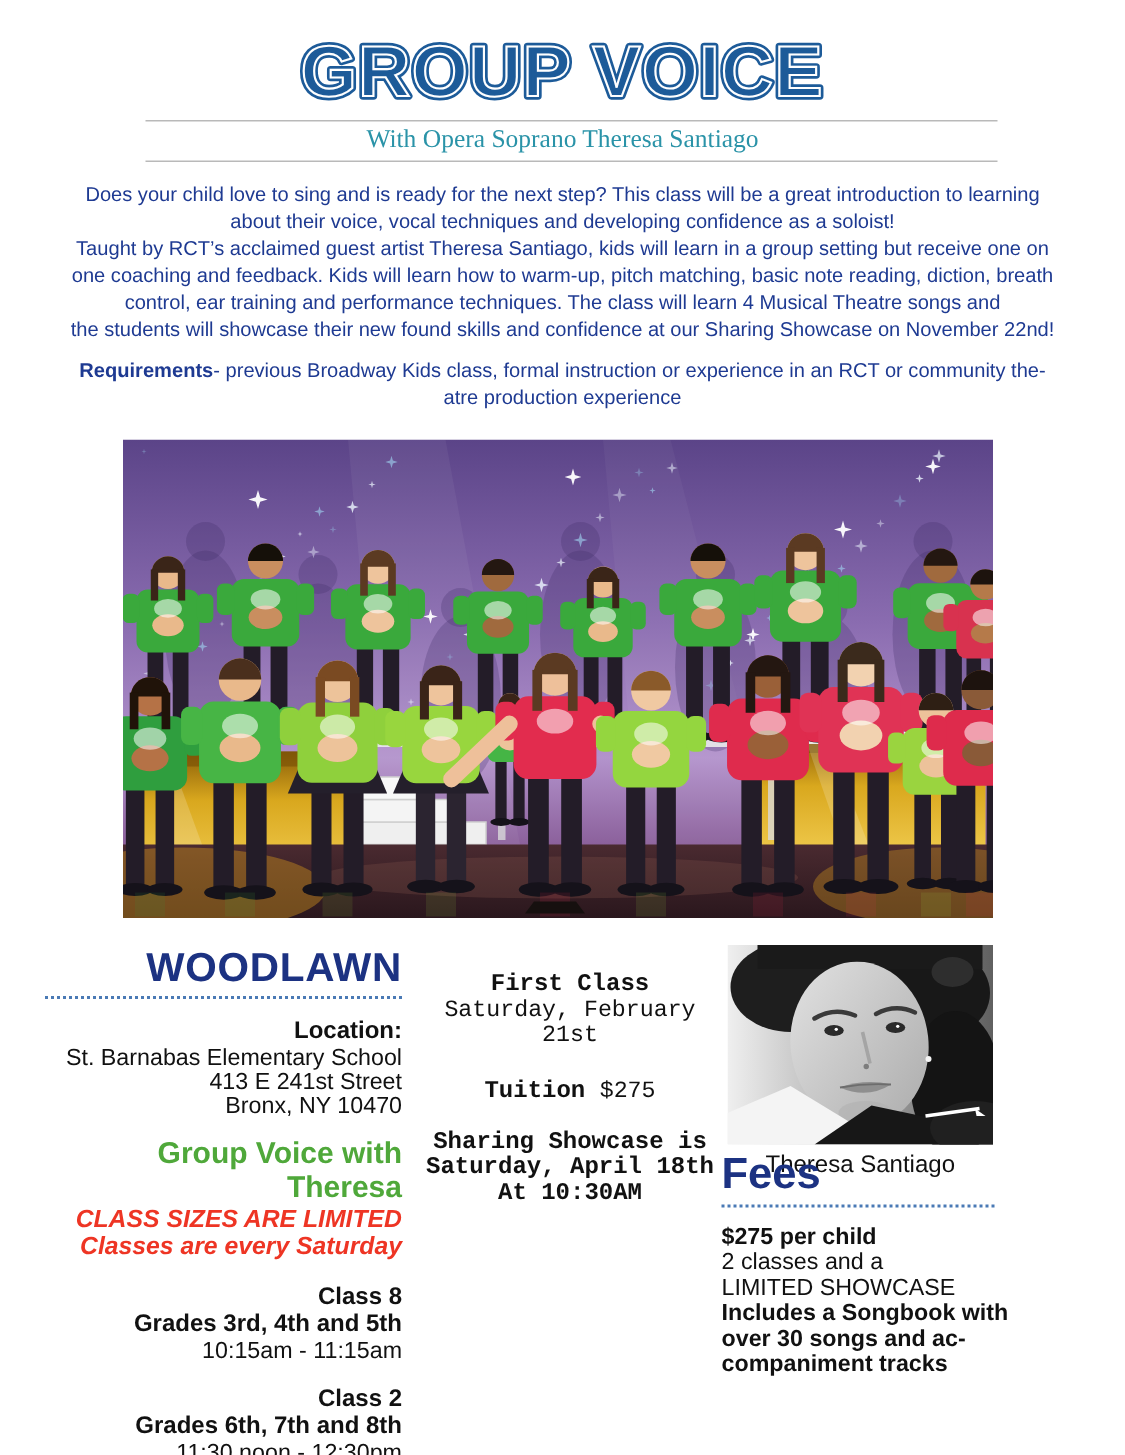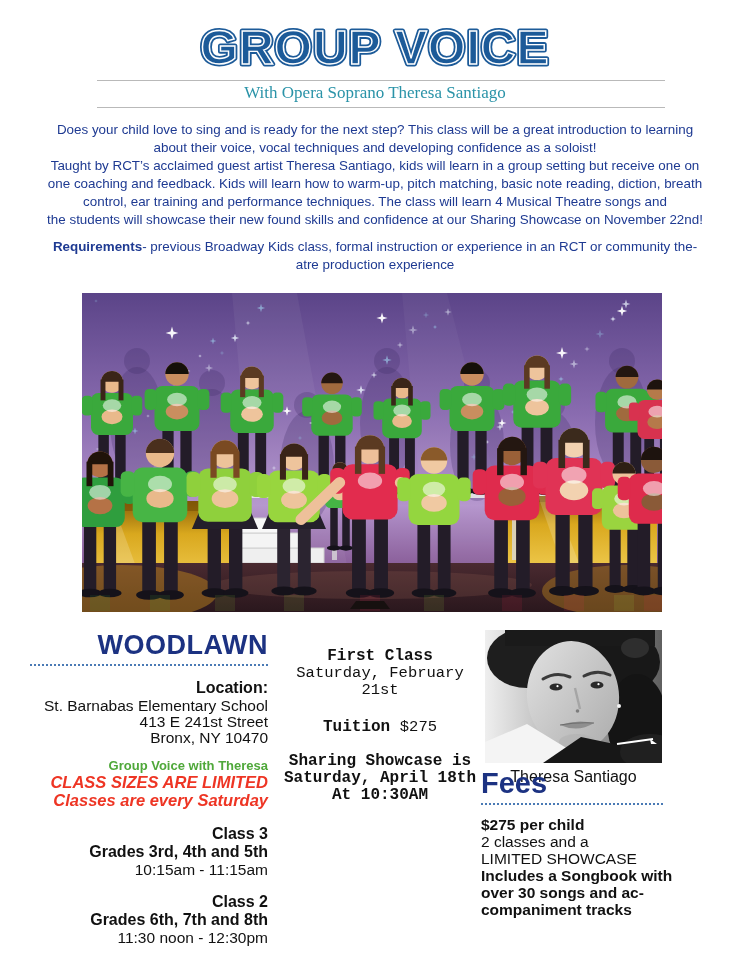--- a/index.html
+++ b/index.html
@@ -40,21 +40,21 @@
   .stage-photo svg { display:block; width:100%; height:100%; }
   
   .col-left { position:absolute; left:30px; top:630px; width:238px; text-align:right; color:#111; }
   .woodlawn-heading {
     font-size:27px; font-weight:bold; letter-spacing:.5px;
     color:var(--heading-navy,#1c3282);
   }
   .dotted { border-bottom:2px dotted var(--dotted-blue,#4a7ab5); margin-top:3px; }
   .loc-label { margin-top:13px; font-size:16px; font-weight:bold; }
   .address   { font-size:15.5px; line-height:16px; white-space:pre-line; margin-top:1px; }
-  .program   { margin-top:12px; font-size:13px; font-weight:bold;
+  .program   { margin-top:12px; font-size:20px; font-weight:bold;
                color:var(--accent-green,#4fa83a); }
   .notice    { font-size:16.5px; font-weight:bold; font-style:italic;
                color:var(--accent-red,#ee3524); line-height:18px; }
   .class-block { margin-top:15px; }
   .class-block .cname, .class-block .cgrades { font-size:16px; font-weight:bold; line-height:18px; }
   .class-block .ctime { font-size:15.5px; line-height:17px; }
   .cb1 { margin-top:16px; }
   .col-mid { position:absolute; left:282px; top:648px; width:196px; text-align:center; color:#111;font-family:Liberation Mono, monospace; }
   .col-mid .b  { font-size:16px; font-weight:bold; line-height:17px; }
   .col-mid .r  { font-size:15.5px; line-height:17px; }
@@ -503,21 +503,21 @@
     <div class="woodlawn-heading">WOODLAWN</div>
     <div class="dotted"></div>
     <div class="loc-label">Location:</div>
     <div class="address">St. Barnabas Elementary School
 413 E 241st Street
 Bronx, NY 10470</div>
     <div class="program">Group Voice with Theresa</div>
     <div class="notice">CLASS SIZES ARE LIMITED</div>
     <div class="notice">Classes are every Saturday</div>
     <div class="class-block cb1">
-      <div class="cname">Class 3</div>
+      <div class="cname">Class 8</div>
       <div class="cgrades">Grades 3rd, 4th and 5th</div>
       <div class="ctime">10:15am - 11:15am</div>
     </div>
     <div class="class-block">
       <div class="cname">Class 2</div>
       <div class="cgrades">Grades 6th, 7th and 8th</div>
       <div class="ctime">11:30 noon - 12:30pm</div>
     </div>
   </div>
 

